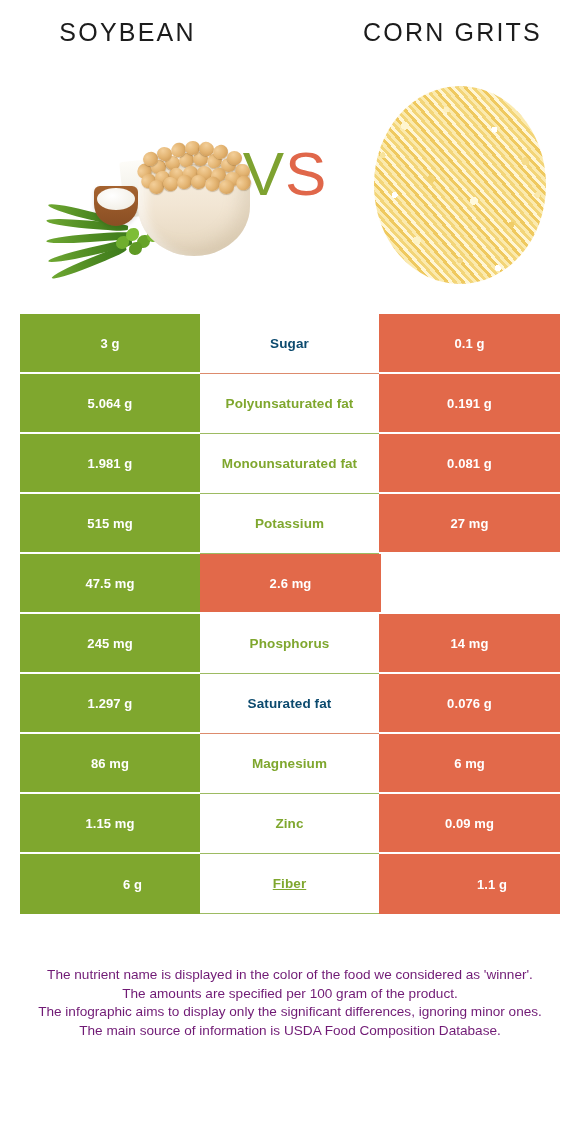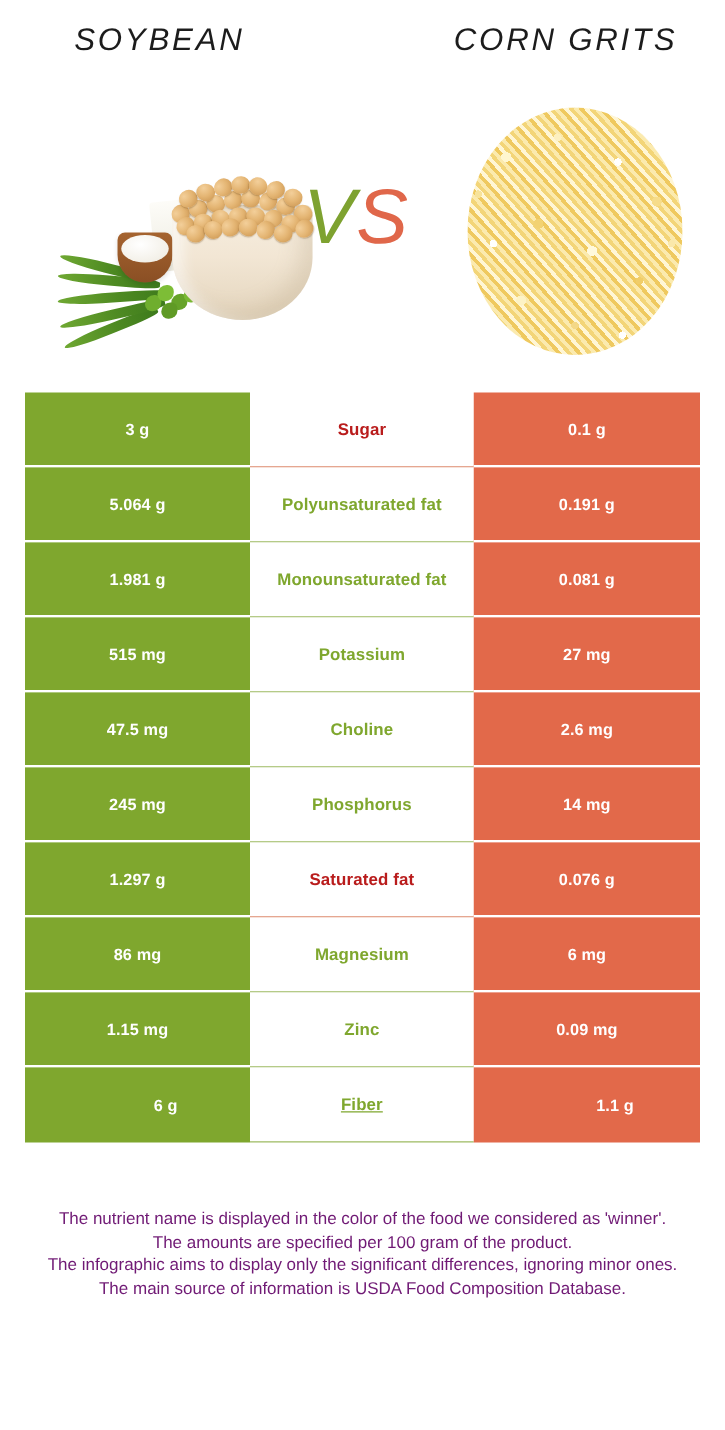--- a/index.html
+++ b/index.html
@@ -14,21 +14,20 @@
     color: #222;
     overflow: hidden;
     position: relative;
   }
 
   
   .header {
     position: relative;
     height: 300px;
     width: 580px;
-    font-style: italic;
   }
   .food-title {
     position: absolute;
     top: 18px;
     font-family: "Liberation Sans", sans-serif;
     font-size: 25px;
     font-weight: 300;
     letter-spacing: 2.2px;
     color: #1c1c1c;
     text-transform: uppercase;
@@ -232,21 +231,21 @@
   .cell-right {
     width: 181px;
     background: #e2694a;
     color: #ffffff;
     border-bottom: 2px solid #ffffff;
   }
   .row:last-child .cell-left,
   .row:last-child .cell-right { border-bottom: none; padding-left: 45px; }
 
   .winner-green .cell-mid { color: #7fa72e; border-bottom: 1px solid #9dbb62; }
-  .winner-red   .cell-mid { color: #b91c1c; border-bottom: 1px solid #dd8b6d; }
+  .winner-red   .cell-mid { color: #0c4a6e; border-bottom: 1px solid #dd8b6d; }
   .row:last-child .cell-mid { border-bottom: 1px solid #9dbb62; text-decoration: underline; }
 
   
   .footer {
     position: absolute;
     left: 24px;
     top: 966px;
     width: 532px;
     text-align: center;
     font-size: 13.6px;
@@ -337,21 +336,20 @@
       <div class="cell cell-mid">Monounsaturated fat</div>
       <div class="cell cell-right">0.081 g</div>
     </div>
     <div class="row winner-green">
       <div class="cell cell-left">515 mg</div>
       <div class="cell cell-mid">Potassium</div>
       <div class="cell cell-right">27 mg</div>
     </div>
     <div class="row winner-green">
       <div class="cell cell-left">47.5 mg</div>
-      <div class="cell cell-mid">Choline</div>
       <div class="cell cell-right">2.6 mg</div>
     </div>
     <div class="row winner-green">
       <div class="cell cell-left">245 mg</div>
       <div class="cell cell-mid">Phosphorus</div>
       <div class="cell cell-right">14 mg</div>
     </div>
     <div class="row winner-red">
       <div class="cell cell-left">1.297 g</div>
       <div class="cell cell-mid">Saturated fat</div>

